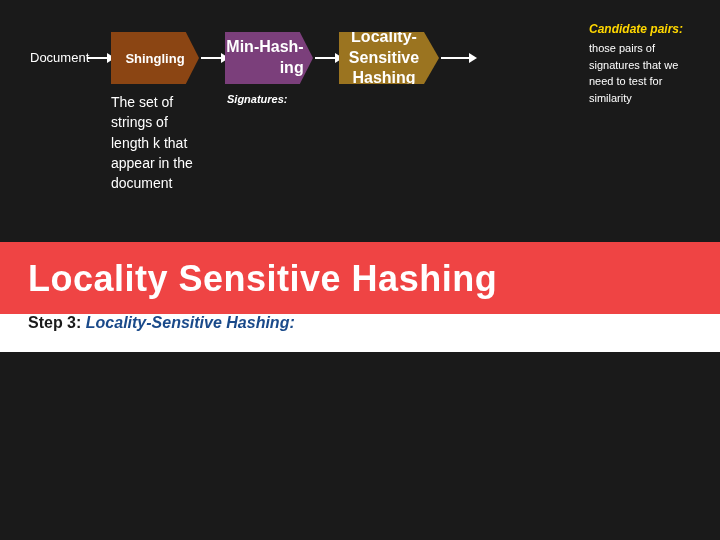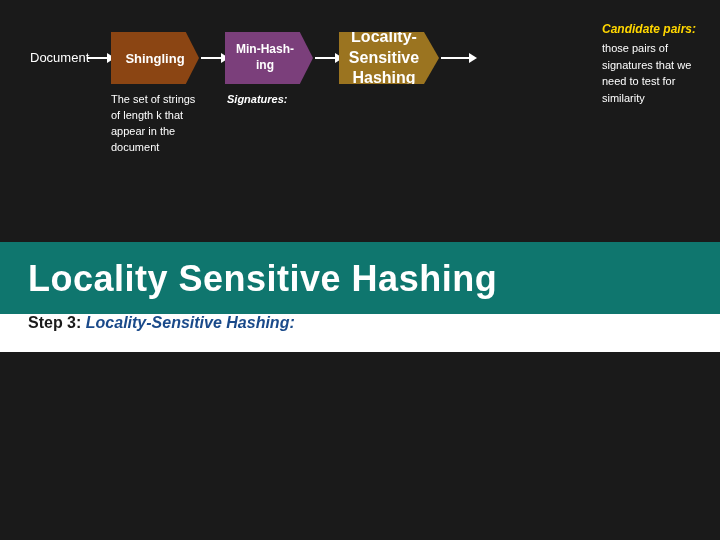--- a/index.html
+++ b/index.html
@@ -29,21 +29,21 @@
 
     <div style="width:88px; height:52px; background:#8B4513; clip-path:polygon(0% 0%, 85% 0%, 100% 50%, 85% 100%, 0% 100%); display:flex; align-items:center; justify-content:center; flex-shrink:0;">
       <span style="color:white; font-size:13px; font-weight:bold;">Shingling</span>
     </div>
 
     <div style="width:22px; height:2px; background:white; position:relative; flex-shrink:0; margin:0 2px;">
       <div style="position:absolute; right:-6px; top:-4px; width:0; height:0; border-left:8px solid white; border-top:5px solid transparent; border-bottom:5px solid transparent;"></div>
     </div>
 
     <div style="width:88px; height:52px; background:#7B3F7B; clip-path:polygon(0% 0%, 85% 0%, 100% 50%, 85% 100%, 0% 100%); display:flex; align-items:center; justify-content:center; flex-shrink:0;">
-      <span style="color:white; font-size:12px; font-weight:bold; text-align:center; line-height:1.3; white-space:pre-wrap; padding-right:8px;">Min-Hash-
+      <span style="color:white; font-size:16px; font-weight:bold; text-align:right; line-height:1.3; white-space:pre-wrap; padding-right:8px;">Min-Hash-
 ing</span>
     </div>
 
     <div style="width:22px; height:2px; background:white; position:relative; flex-shrink:0; margin:0 2px;">
       <div style="position:absolute; right:-6px; top:-4px; width:0; height:0; border-left:8px solid white; border-top:5px solid transparent; border-bottom:5px solid transparent;"></div>
     </div>
 
     <div style="width:100px; height:52px; background:#9B7420; clip-path:polygon(0% 0%, 85% 0%, 100% 50%, 85% 100%, 0% 100%); display:flex; align-items:center; justify-content:center; flex-shrink:0;">
       <span style="color:white; font-size:16px; font-weight:bold; text-align:center; line-height:1.3; white-space:pre-wrap; padding-right:10px;">Locality-
 Sensitive
@@ -55,40 +55,40 @@
     </div>
 
   </div>
 
   <div style="display:flex; margin-left:10px; margin-top:8px; align-items:flex-start;">
 
     <div style="width:55px; flex-shrink:0;"></div>
 
     <div style="width:26px; flex-shrink:0;"></div>
 
-    <div style="width:95px; color:white; font-size:11px; line-height:1.45; flex-shrink:0;">
+    <div style="width:95px; color:white; font-size:14px; line-height:1.45; flex-shrink:0;">
       <span>The set of strings of length k that appear in the document</span>
     </div>
 
     <div style="width:16px; flex-shrink:0;"></div>
 
     <div style="width:120px; color:white; font-size:11px; line-height:1.45; flex-shrink:0; margin-left:5px;">
       <span style="font-style:italic; font-weight:bold; display:block;">Signatures:</span>
     </div>
 
   </div>
 
-  <div style="position:absolute; right:8px; top:20px; width:110px; color:white; font-size:11px; line-height:1.5;">
+  <div style="position:absolute; right:21px; top:20px; width:110px; color:white; font-size:11px; line-height:1.5;">
     <div style="color:#FFD700; font-style:italic; font-weight:bold; font-size:12px; margin-bottom:2px;">Candidate pairs:</div>
     <div>those pairs of signatures that we need to test for similarity</div>
   </div>
 
 </div>
 
-<div style="background:#0f766e; padding:12px 28px 10px 28px; min-height:72px; display:flex; align-items:center;">
+<div style="background:#ef4444; padding:12px 28px 10px 28px; min-height:72px; display:flex; align-items:center;">
   <div style="color:white; font-size:36px; font-weight:bold; letter-spacing:0.5px;">Locality Sensitive Hashing</div>
 </div>
 
 <div style="background:white; padding:0 28px 14px 28px;">
 
   <div style="font-size:16px; color:#1a1a1a; margin-bottom:6px;">
     <span style="font-weight:bold;">Step 3:</span>
     <span> </span>
     <span style="font-style:italic; color:#1a4a8a; font-weight:bold;">Locality-Sensitive Hashing:</span>
   </div>

